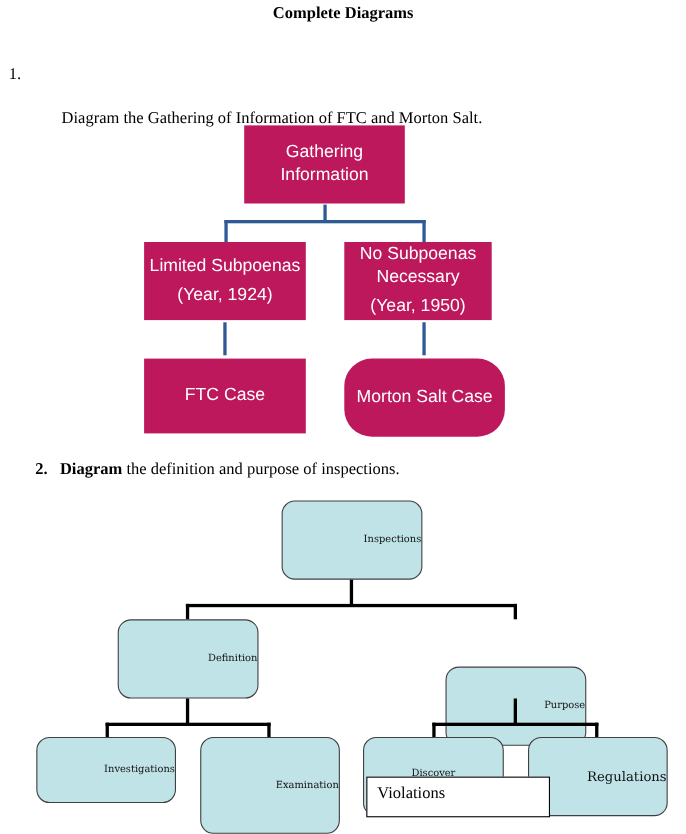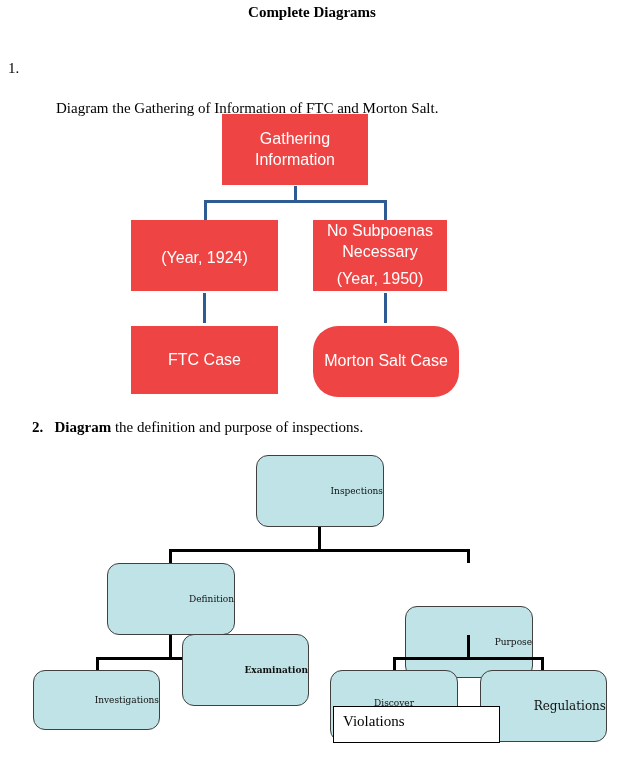--- a/index.html
+++ b/index.html
@@ -5,21 +5,21 @@
   html, body { margin: 0; padding: 0; background: #ffffff; }
   body { width: 624px; height: 758px; position: relative; overflow: hidden;
          font-family: "Liberation Serif", serif; color: #000; }
   .abs { position: absolute; }
   #title { left: 0; width: 624px; top: 4px; text-align: center; font-weight: bold; font-size: 15px; }
   #q1-num { left: 8px; top: 60px; font-size: 15px; }
   #q1-text { left: 56px; top: 60px; font-size: 15px; margin-top: 40px; }
   #q2 { left: 32px; top: 419px; font-size: 15px; }
   #q2 b { font-weight: bold; }
 
-  .bbox { position: absolute; background: #ef4444; color: #ffffff;
+  .bbox { position: absolute; background: #be185d; color: #ffffff;
           font-family: "Liberation Sans", sans-serif; font-size: 16px;
           display: flex; flex-direction: column; align-items: center; justify-content: center;
           text-align: center; line-height: 1.3; box-sizing: border-box; }
   .bline { position: absolute; background: #2e5b94; }
 
   .tbox { position: absolute; background: #bfe3e6; border: 1.5px solid #404040; border-radius: 12px;
           font-family: "DejaVu Serif", serif; font-size: 9px; color: #111;
           display: flex; align-items: center; justify-content: flex-end; box-sizing: border-box; }
   .kline { position: absolute; background: #000; }
 
@@ -39,20 +39,21 @@
   <div class="bbox" style="left:222px;top:114px;width:146px;height:71px;">
     <span>Gathering</span>
     <span>Information</span>
   </div>
   <div class="bline" style="left:294px;top:186px;width:3px;height:15px;"></div>
   <div class="bline" style="left:204px;top:200px;width:183px;height:3px;"></div>
   <div class="bline" style="left:204px;top:200px;width:3px;height:20px;"></div>
   <div class="bline" style="left:384px;top:200px;width:3px;height:20px;"></div>
 
   <div class="bbox" style="left:131px;top:220px;width:147px;height:71px;">
+    <span>Limited Subpoenas</span>
     <span style="margin-top:6px">(Year, 1924)</span>
   </div>
   <div class="bbox" style="left:313px;top:220px;width:134px;height:71px;">
     <span>No Subpoenas</span>
     <span>Necessary</span>
     <span style="margin-top:6px">(Year, 1950)</span>
   </div>
 
   <div class="bline" style="left:203px;top:293px;width:3px;height:30px;"></div>
   <div class="bline" style="left:384px;top:293px;width:3px;height:30px;"></div>
@@ -92,21 +93,21 @@
   <div class="kline" style="left:243px;top:657px;width:3px;height:13px;"></div>
 
   <div class="kline" style="left:467px;top:635px;width:3px;height:24px;"></div>
   <div class="kline" style="left:393px;top:657px;width:151px;height:3px;"></div>
   <div class="kline" style="left:393px;top:657px;width:3px;height:13px;"></div>
   <div class="kline" style="left:541px;top:657px;width:3px;height:13px;"></div>
 
   <div class="tbox" style="left:33px;top:670px;width:127px;height:60px;">
     <span>Investigations</span>
   </div>
-  <div class="tbox" style="left:182px;top:634px;width:127px;height:72px;font-weight:bold;">
+  <div class="tbox" style="left:182px;top:670px;width:127px;height:88px;">
     <span>Examination</span>
   </div>
   <div class="tbox" style="left:330px;top:670px;width:128px;height:72px;"></div>
   <div id="discover-label" class="abs">Discover</div>
   <div class="tbox" style="left:480px;top:670px;width:127px;height:72px;">
     <span style="font-size:12px">Regulations</span>
   </div>
 
   <div id="violations-box" class="abs">Violations</div>
 </div>

